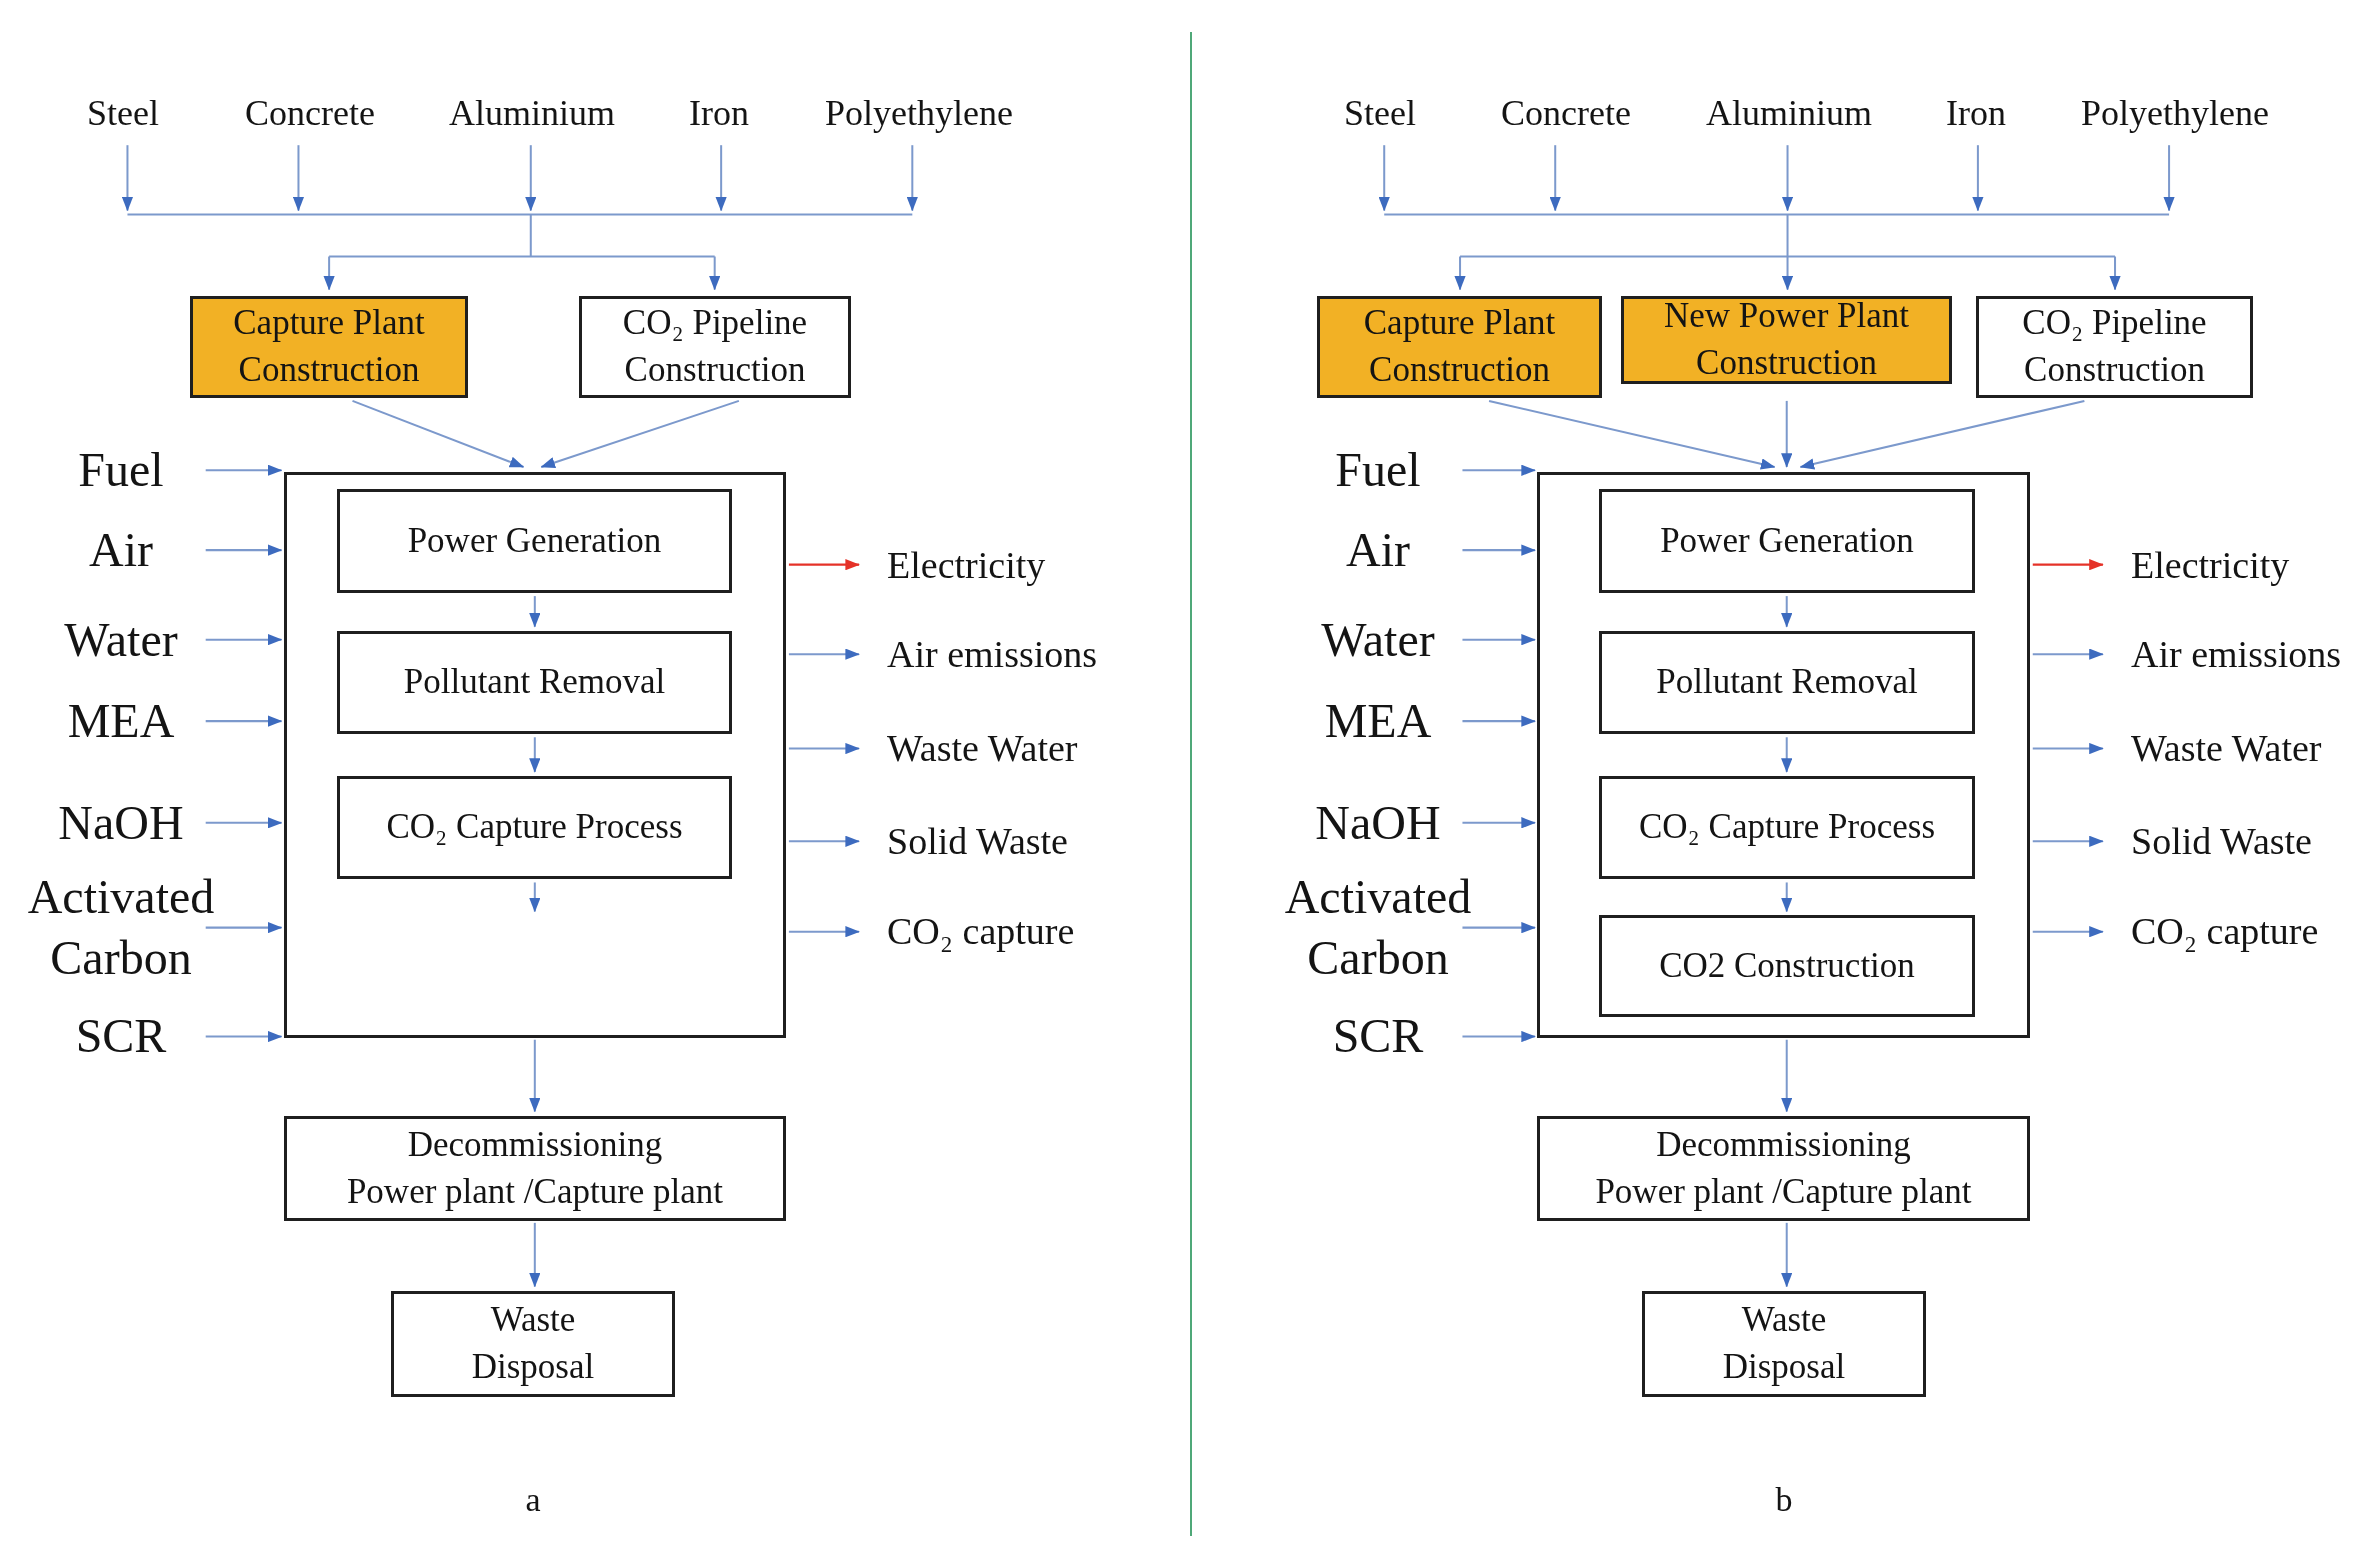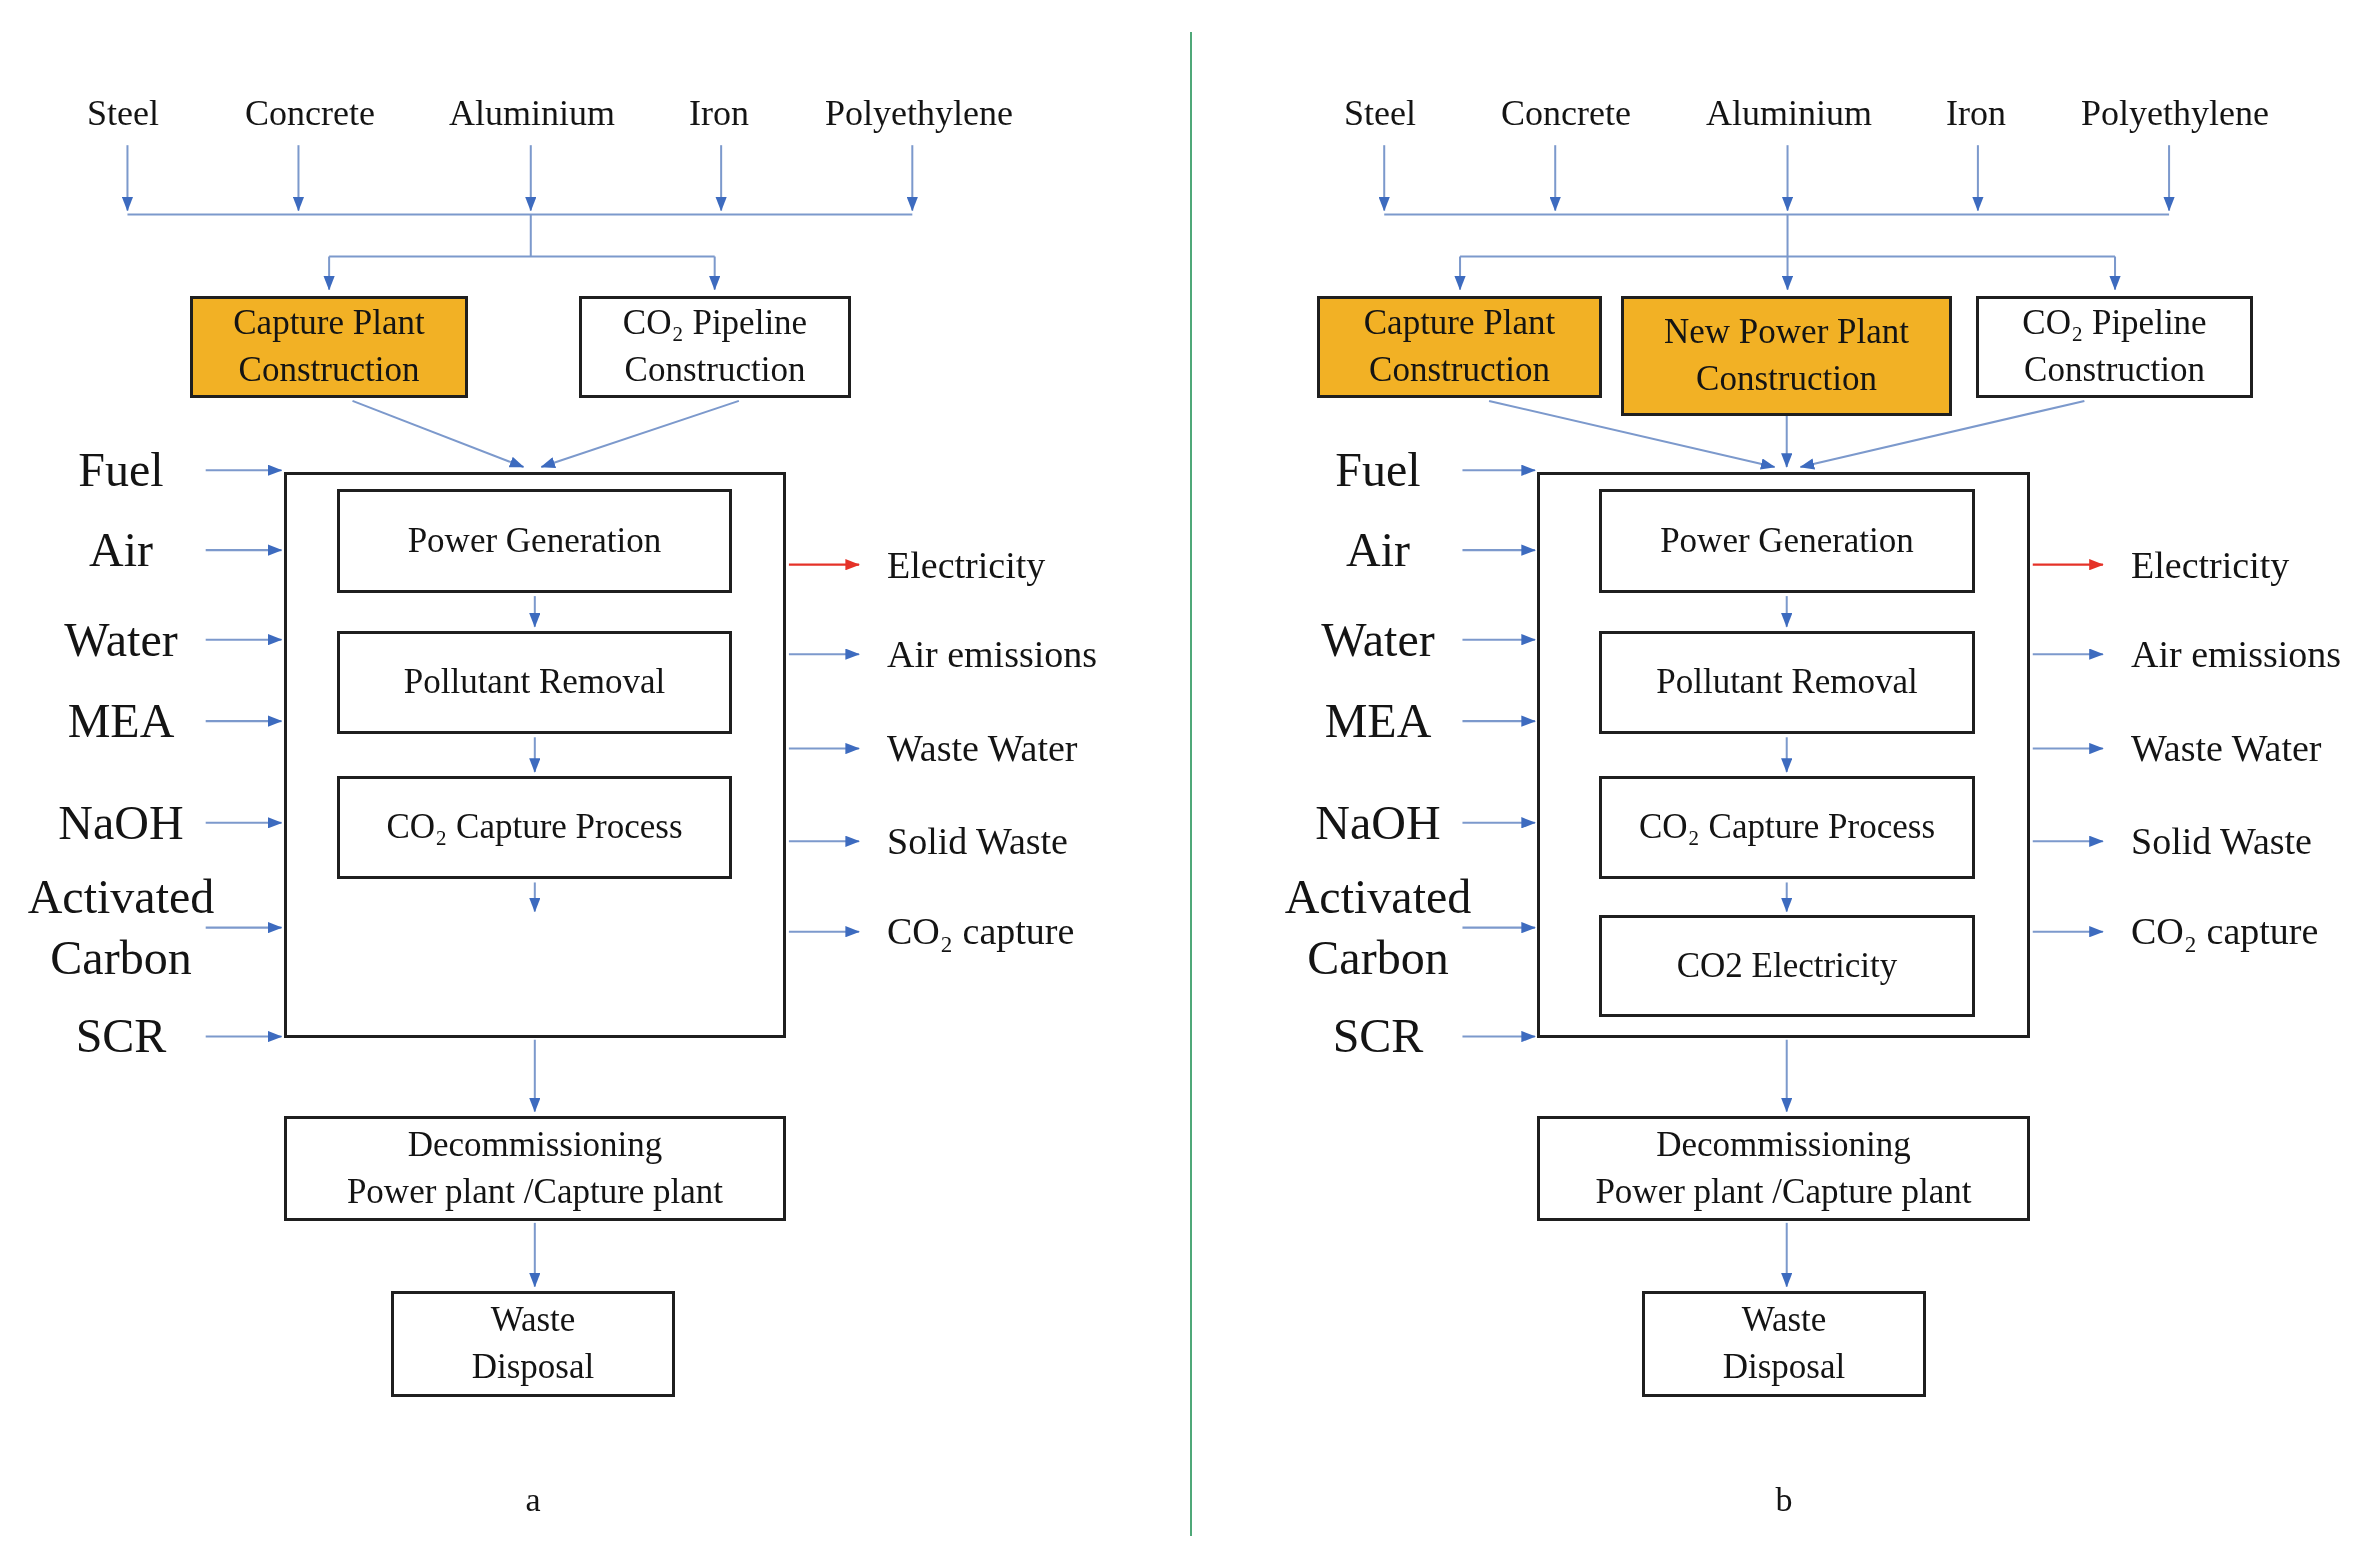--- a/index.html
+++ b/index.html
@@ -187,41 +187,41 @@
     <div class="mat-label" style="left:191px;top:113px;">Steel</div>
     <div class="mat-label" style="left:377px;top:113px;">Concrete</div>
     <div class="mat-label" style="left:600px;top:113px;">Aluminium</div>
     <div class="mat-label" style="left:787px;top:113px;">Iron</div>
     <div class="mat-label" style="left:986px;top:113px;">Polyethylene</div>
 
     <div class="box orange" style="left:128px;top:296px;width:285px;height:102px;">
       <span>Capture Plant</span>
       <span>Construction</span>
     </div>
-    <div class="box orange" style="left:432px;top:296px;width:331px;height:120px;">
+    <div class="box orange" style="left:432px;top:296px;width:331px;height:88px;">
       <span>New Power Plant</span>
       <span>Construction</span>
     </div>
     <div class="box" style="left:787px;top:296px;width:277px;height:102px;">
       <span>CO₂ Pipeline</span>
       <span>Construction</span>
     </div>
 
     <div class="box" style="left:348px;top:472px;width:493px;height:566px;background:transparent;"></div>
     <div class="box" style="left:410px;top:489px;width:376px;height:104px;">
       <span>Power Generation</span>
     </div>
     <div class="box" style="left:410px;top:631px;width:376px;height:103px;">
       <span>Pollutant Removal</span>
     </div>
     <div class="box" style="left:410px;top:776px;width:376px;height:103px;">
       <span>CO₂ Capture Process</span>
     </div>
     <div class="box" style="left:410px;top:915px;width:376px;height:102px;">
-      <span>CO2 Electricity</span>
+      <span>CO2 Construction</span>
     </div>
 
     <div class="in-label" style="left:88px;top:470px;">Fuel</div>
     <div class="in-label" style="left:88px;top:550px;">Air</div>
     <div class="in-label" style="left:88px;top:640px;">Water</div>
     <div class="in-label" style="left:88px;top:721px;">MEA</div>
     <div class="in-label" style="left:88px;top:823px;">NaOH</div>
     <div class="in-label" style="left:88px;top:927px;">Activated Carbon</div>
     <div class="in-label" style="left:88px;top:1036px;">SCR</div>
 

